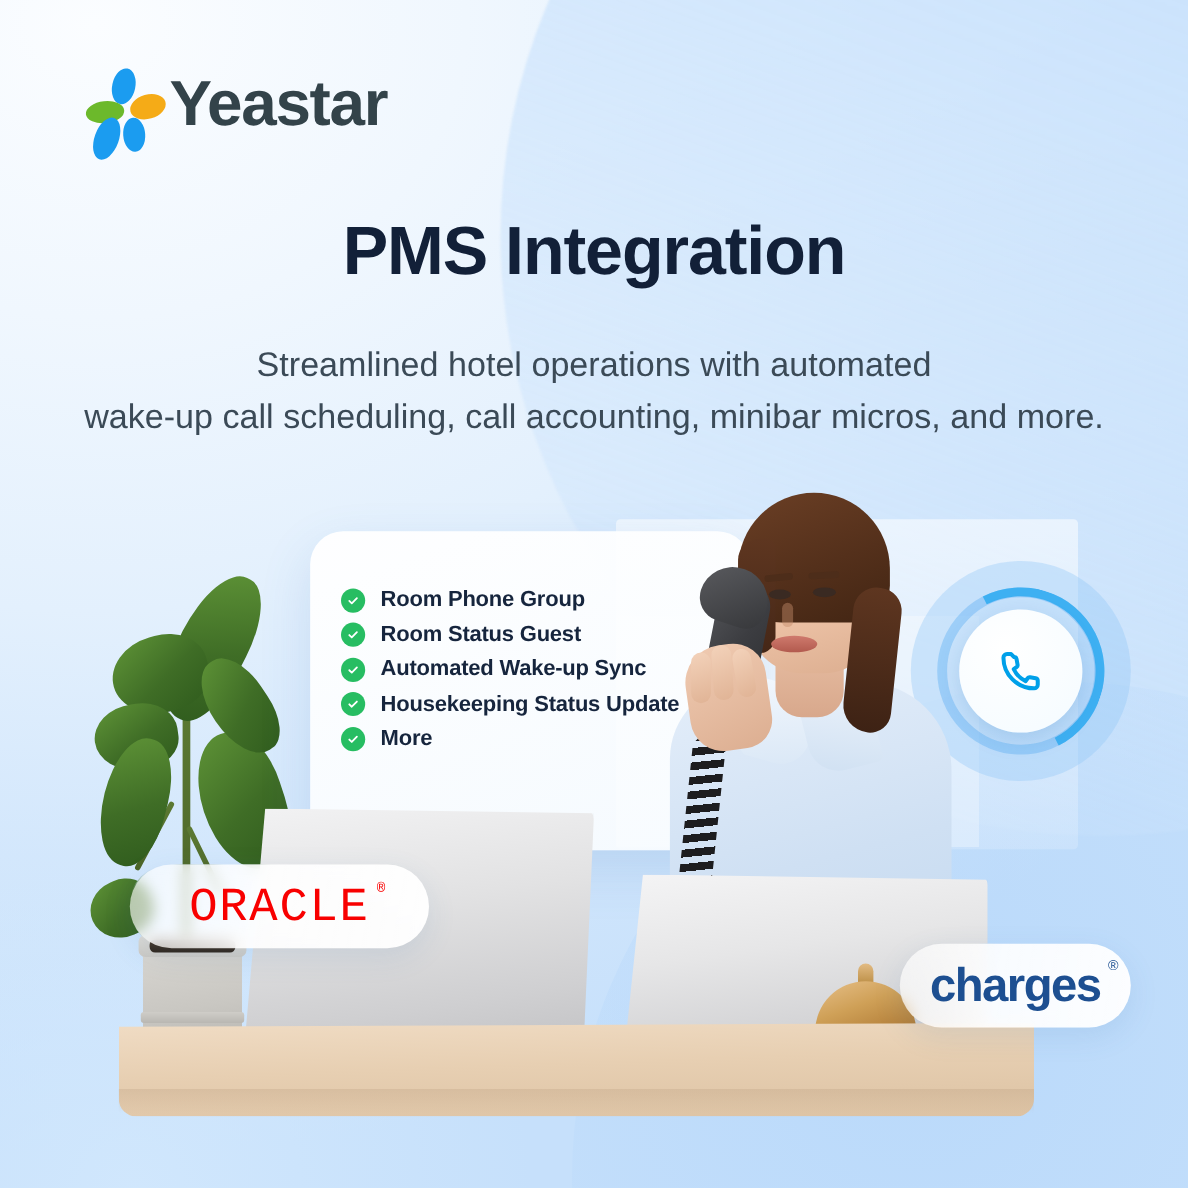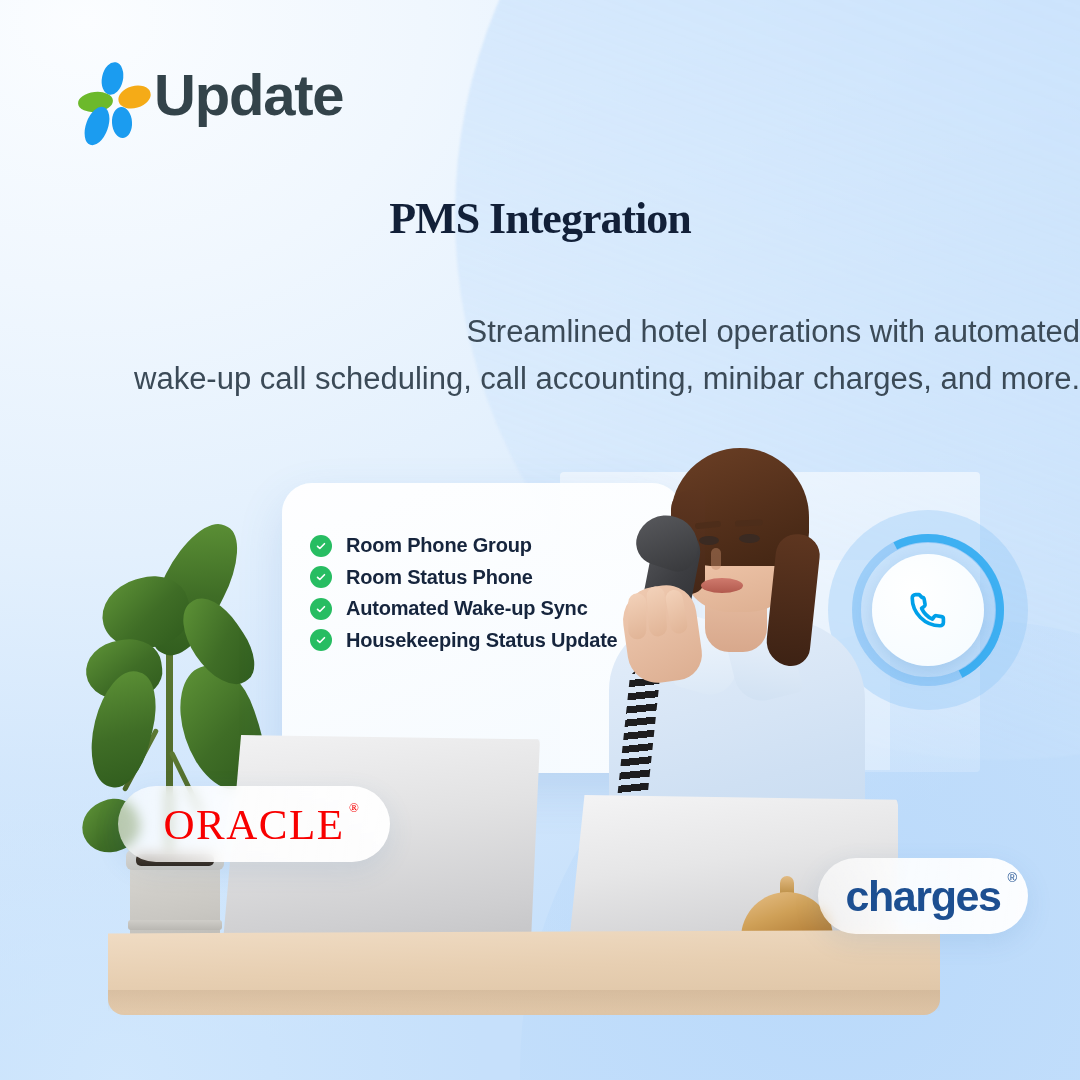--- a/index.html
+++ b/index.html
@@ -40,27 +40,27 @@
   .p-bl    {width:22px;height:40px;left:8px; top:44px;  background:#1b9cf0;transform:rotate(20deg);}
   .p-bc    {width:20px;height:31px;left:34px;top:45px;  background:#1b9cf0;transform:rotate(-4deg);}
   .logo-word{
     font-size:58px;font-weight:700;letter-spacing:-1.2px;color:#33434a;
     font-family:"Liberation Sans","DejaVu Sans",sans-serif;line-height:1;
   }
 
   
   .headline{
     position:absolute;left:0;top:196px;width:1080px;text-align:center;
-    font-size:44px;font-weight:700;letter-spacing:-1px;color:#122038;line-height:1.05;font-family:Liberation Serif, serif;
+    font-size:62px;font-weight:700;letter-spacing:-1px;color:#122038;line-height:1.05;
   }
   .subtitle{
     position:absolute;left:0;top:308px;width:1080px;text-align:center;
     font-size:31px;font-weight:400;color:#3b4a57;line-height:1.52;
   }
-  .subtitle .ln{display:block;text-align:right;}
+  .subtitle .ln{display:block;}
 
   
   .scene{position:absolute;left:0;top:430px;width:924px;height:650px;}
 
   
   .panel-right{
     position:absolute;left:560px;top:42px;width:420px;height:300px;
     background:linear-gradient(180deg, rgba(255,255,255,.55), rgba(255,255,255,.18));
     border-radius:4px;
   }
@@ -262,21 +262,21 @@
   .pill{
     position:absolute;border-radius:44px;
     background:linear-gradient(100deg, rgba(255,255,255,.62) 0%, rgba(255,255,255,.90) 42%, rgba(255,255,255,.95) 100%);
     box-shadow:0 8px 26px rgba(70,120,180,.13);
     display:flex;align-items:center;justify-content:center;
     backdrop-filter:blur(6px);
   }
   .pill-oracle{left:118px;top:786px;width:272px;height:76px;}
   .oracle-word{
     font-size:43px;font-weight:400;letter-spacing:1.5px;color:#f80000;
-    font-family:Liberation Serif, serif;
+    font-family:Liberation Mono, monospace;
     position:relative;line-height:1;
   }
   .oracle-word .reg{position:absolute;top:-2px;right:-16px;font-size:13px;}
   .pill-micros{left:818px;top:858px;width:210px;height:76px;}
   .micros-word{
     font-size:43px;font-weight:700;letter-spacing:-1.4px;color:#1d4f91;
     font-family:"Liberation Sans","DejaVu Sans",sans-serif;position:relative;line-height:1;
   }
   .micros-word .reg{position:absolute;top:-4px;right:-15px;font-size:13px;font-weight:400;}
 </style>
@@ -290,28 +290,28 @@
   <div class="bg-glow-bl"></div>
 
   <div class="logo">
     <div class="logo-mark">
       <span class="petal p-top"></span>
       <span class="petal p-right"></span>
       <span class="petal p-left"></span>
       <span class="petal p-bl"></span>
       <span class="petal p-bc"></span>
     </div>
-    <div class="logo-word">Update</div>
+    <div class="logo-word">Yeastar</div>
   </div>
 
   <div class="headline">PMS Integration</div>
 
   <div class="subtitle">
     <span class="ln">Streamlined hotel operations with automated</span>
-    <span class="ln">wake-up call scheduling, call accounting, minibar charges, and more.</span>
+    <span class="ln">wake-up call scheduling, call accounting, minibar micros, and more.</span>
   </div>
 
   <div class="scene">
 
     <div class="panel-right"></div>
     <div class="panel-right2"></div>
 
     <div class="ring-outer"></div>
     <div class="ring-mid"></div>
     <div class="ring-arc"></div>
@@ -349,21 +349,21 @@
         </span>
         <span class="feature-label">Room Phone Group</span>
       </div>
 
       <div class="feature">
         <span class="check">
           <svg width="12" height="12" viewBox="0 0 16 16" fill="none">
               <path d="M3.4 8.4 6.4 11.3 12.6 5" stroke="#fff" stroke-width="2.2" stroke-linecap="round" stroke-linejoin="round"></path>
             </svg>
         </span>
-        <span class="feature-label">Room Status Phone</span>
+        <span class="feature-label">Room Status Guest</span>
       </div>
 
       <div class="feature">
         <span class="check">
           <svg width="12" height="12" viewBox="0 0 16 16" fill="none">
               <path d="M3.4 8.4 6.4 11.3 12.6 5" stroke="#fff" stroke-width="2.2" stroke-linecap="round" stroke-linejoin="round"></path>
             </svg>
         </span>
         <span class="feature-label">Automated Wake-up Sync</span>
       </div>
@@ -371,20 +371,28 @@
 
       <div class="feature">
         <span class="check">
           <svg width="12" height="12" viewBox="0 0 16 16" fill="none">
               <path d="M3.4 8.4 6.4 11.3 12.6 5" stroke="#fff" stroke-width="2.2" stroke-linecap="round" stroke-linejoin="round"></path>
             </svg>
         </span>
         <span class="feature-label">Housekeeping Status Update</span>
       </div>
 
+      <div class="feature">
+        <span class="check">
+          <svg width="12" height="12" viewBox="0 0 16 16" fill="none">
+              <path d="M3.4 8.4 6.4 11.3 12.6 5" stroke="#fff" stroke-width="2.2" stroke-linecap="round" stroke-linejoin="round"></path>
+            </svg>
+        </span>
+        <span class="feature-label">More</span>
+      </div>
     </div>
 
     <div class="woman">
       <div class="shirt"></div>
       <div class="shirt-collar-l"></div>
       <div class="shirt-collar-r"></div>
       <div class="neck"></div>
       <div class="head"></div>
       <div class="ear"></div>
       <div class="hair"></div>

